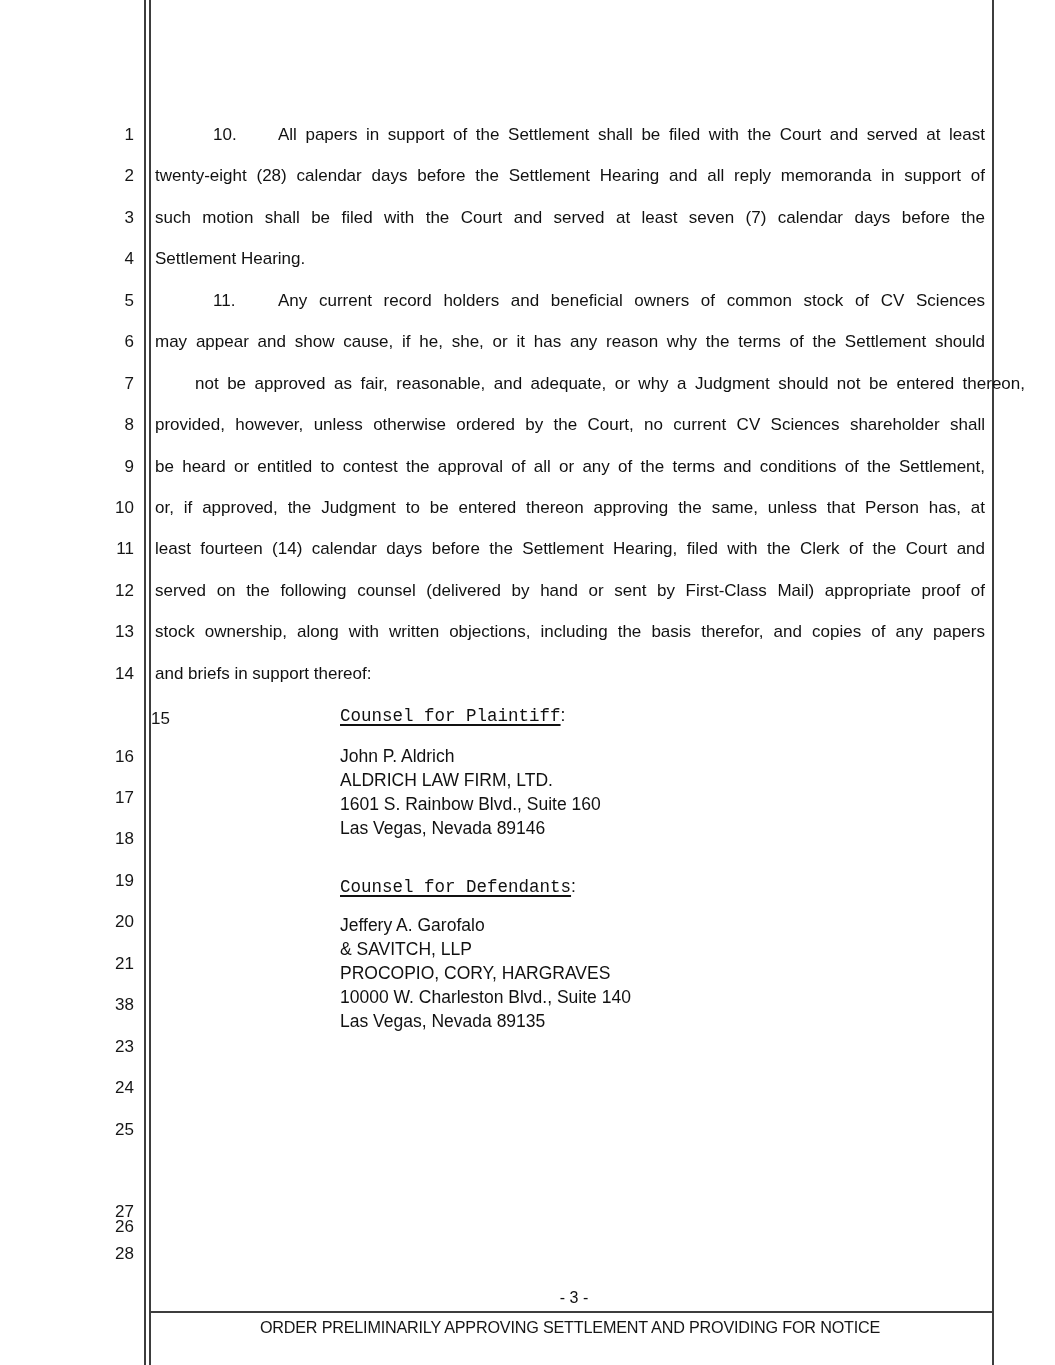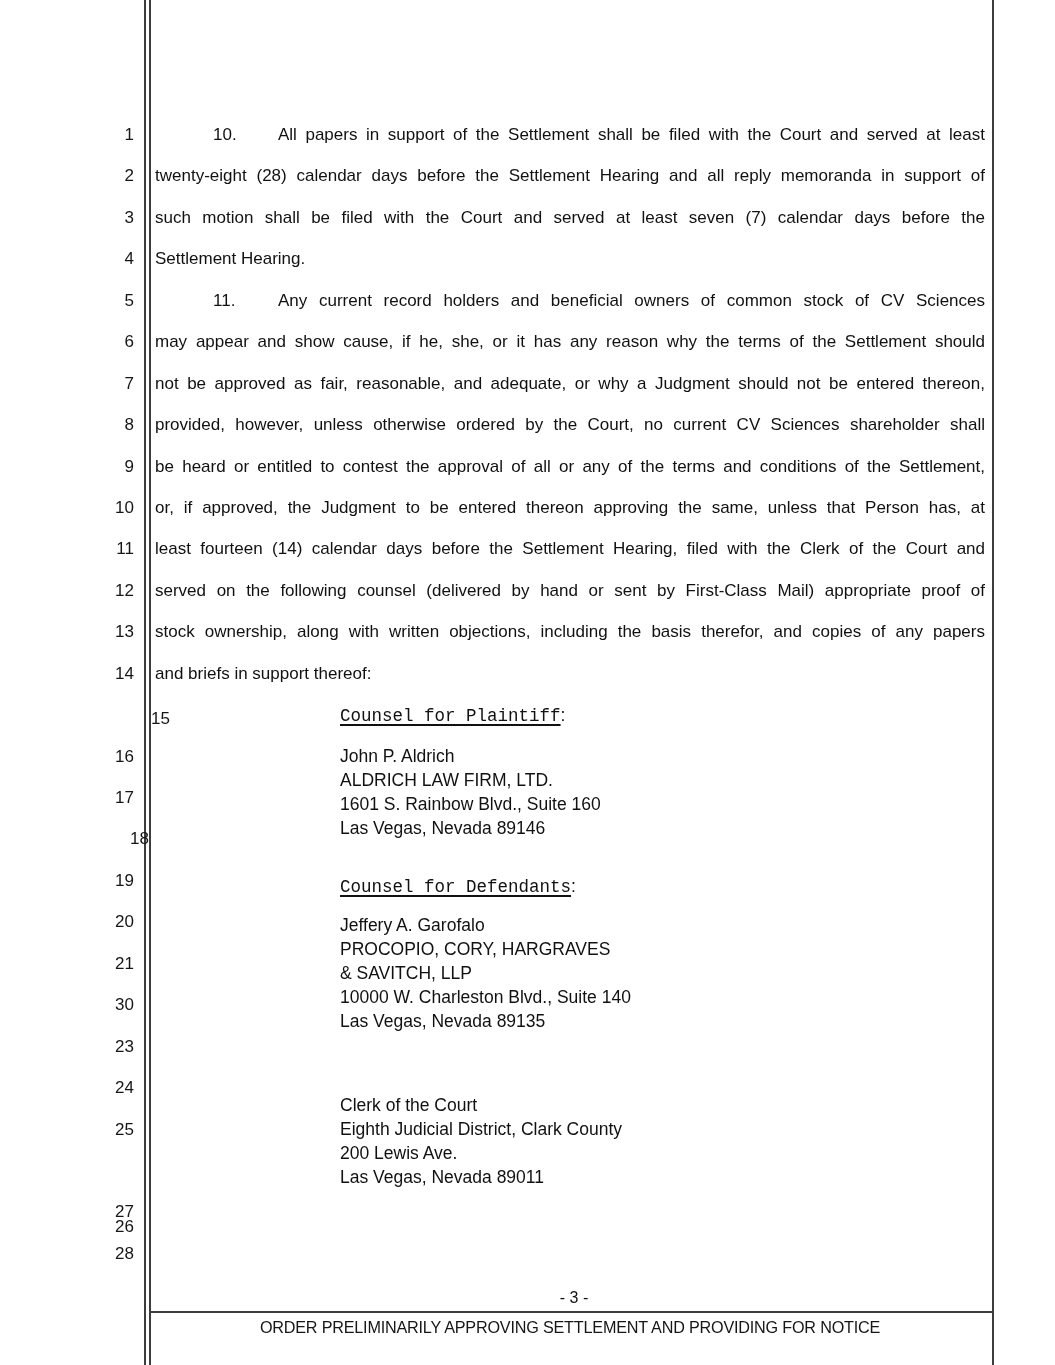--- a/index.html
+++ b/index.html
@@ -112,71 +112,65 @@
       <div class="lineno" style="top: 413px;">8</div>
       <div class="lineno" style="top: 455px;">9</div>
       <div class="lineno" style="top: 496px;">10</div>
       <div class="lineno" style="top: 537px;">11</div>
       <div class="lineno" style="top: 579px;">12</div>
       <div class="lineno" style="top: 620px;">13</div>
       <div class="lineno" style="top: 662px;">14</div>
       <div class="lineno" style="top: 707px; padding-left: 36px;">15</div>
       <div class="lineno" style="top: 745px;">16</div>
       <div class="lineno" style="top: 786px;">17</div>
-      <div class="lineno" style="top: 827px; padding-left: 15px;">18</div>
+      <div class="lineno" style="top: 827px;">18</div>
       <div class="lineno" style="top: 869px;">19</div>
       <div class="lineno" style="top: 910px;">20</div>
       <div class="lineno" style="top: 952px;">21</div>
-      <div class="lineno" style="top: 993px;">30</div>
+      <div class="lineno" style="top: 993px;">38</div>
       <div class="lineno" style="top: 1035px;">23</div>
       <div class="lineno" style="top: 1076px;">24</div>
       <div class="lineno" style="top: 1118px;">25</div>
       <div class="lineno" style="top: 1215px;">26</div>
       <div class="lineno" style="top: 1200px;">27</div>
       <div class="lineno" style="top: 1242px;">28</div>
     </div>
   <div id="bodylines">
       <div class="bline j" style="top: 123px;"><span class="ind"></span><span class="pnum">10.</span><span>All papers in support of the Settlement shall be filed with the Court and served at least</span></div>
       <div class="bline j" style="top: 164px;"><span>twenty-eight (28) calendar days before the Settlement Hearing and all reply memoranda in support of</span></div>
       <div class="bline j" style="top: 206px;"><span>such motion shall be filed with the Court and served at least seven (7) calendar days before the</span></div>
       <div class="bline" style="top: 247px;"><span>Settlement Hearing.</span></div>
       <div class="bline j" style="top: 289px;"><span class="ind"></span><span class="pnum">11.</span><span>Any current record holders and beneficial owners of common stock of CV Sciences</span></div>
       <div class="bline j" style="top: 330px;"><span>may appear and show cause, if he, she, or it has any reason why the terms of the Settlement should</span></div>
-      <div class="bline j" style="top: 372px;"><span>not be approved as fair, reasonable, and adequate, or why a Judgment should not be entered thereon,</span></div>
+      <div class="bline j" style="top: 372px; margin-left: 40px;"><span>not be approved as fair, reasonable, and adequate, or why a Judgment should not be entered thereon,</span></div>
       <div class="bline j" style="top: 413px;"><span>provided, however, unless otherwise ordered by the Court, no current CV Sciences shareholder shall</span></div>
       <div class="bline j" style="top: 455px;"><span>be heard or entitled to contest the approval of all or any of the terms and conditions of the Settlement,</span></div>
       <div class="bline j" style="top: 496px;"><span>or, if approved, the Judgment to be entered thereon approving the same, unless that Person has, at</span></div>
       <div class="bline j" style="top: 537px;"><span>least fourteen (14) calendar days before the Settlement Hearing, filed with the Clerk of the Court and</span></div>
       <div class="bline j" style="top: 579px;"><span>served on the following counsel (delivered by hand or sent by First-Class Mail) appropriate proof of</span></div>
       <div class="bline j" style="top: 620px;"><span>stock ownership, along with written objections, including the basis therefor, and copies of any papers</span></div>
       <div class="bline" style="top: 662px;"><span>and briefs in support thereof:</span></div>
     </div>
 
   <div class="heading" style="top:703px"><span class="u">Counsel for Plaintiff</span><span>:</span></div>
   <div class="addr" style="top:744px" id="addr-plaintiff">
       <div class="addr-line">John P. Aldrich</div>
       <div class="addr-line">ALDRICH LAW FIRM, LTD.</div>
       <div class="addr-line">1601 S. Rainbow Blvd., Suite 160</div>
       <div class="addr-line">Las Vegas, Nevada 89146</div>
     </div>
 
   <div class="heading" style="top:874px"><span class="u">Counsel for Defendants</span><span>:</span></div>
   <div class="addr" style="top:913px" id="addr-defendants">
       <div class="addr-line">Jeffery A. Garofalo</div>
+      <div class="addr-line">&amp; SAVITCH, LLP</div>
       <div class="addr-line">PROCOPIO, CORY, HARGRAVES</div>
-      <div class="addr-line">&amp; SAVITCH, LLP</div>
       <div class="addr-line">10000 W. Charleston Blvd., Suite 140</div>
       <div class="addr-line">Las Vegas, Nevada 89135</div>
     </div>
 
 
-  <div class="addr" style="top:1093px" id="addr-clerk">
-      <div class="addr-line">Clerk of the Court</div>
-      <div class="addr-line">Eighth Judicial District, Clark County</div>
-      <div class="addr-line">200 Lewis Ave.</div>
-      <div class="addr-line">Las Vegas, Nevada 89011</div>
-    </div>
 
   <div class="page-number">- 3 -</div>
   <div class="footer-rule"></div>
   <div class="footer-title">ORDER PRELIMINARILY APPROVING SETTLEMENT AND PROVIDING FOR NOTICE</div>
 
 </div>
 
 </body></html>

